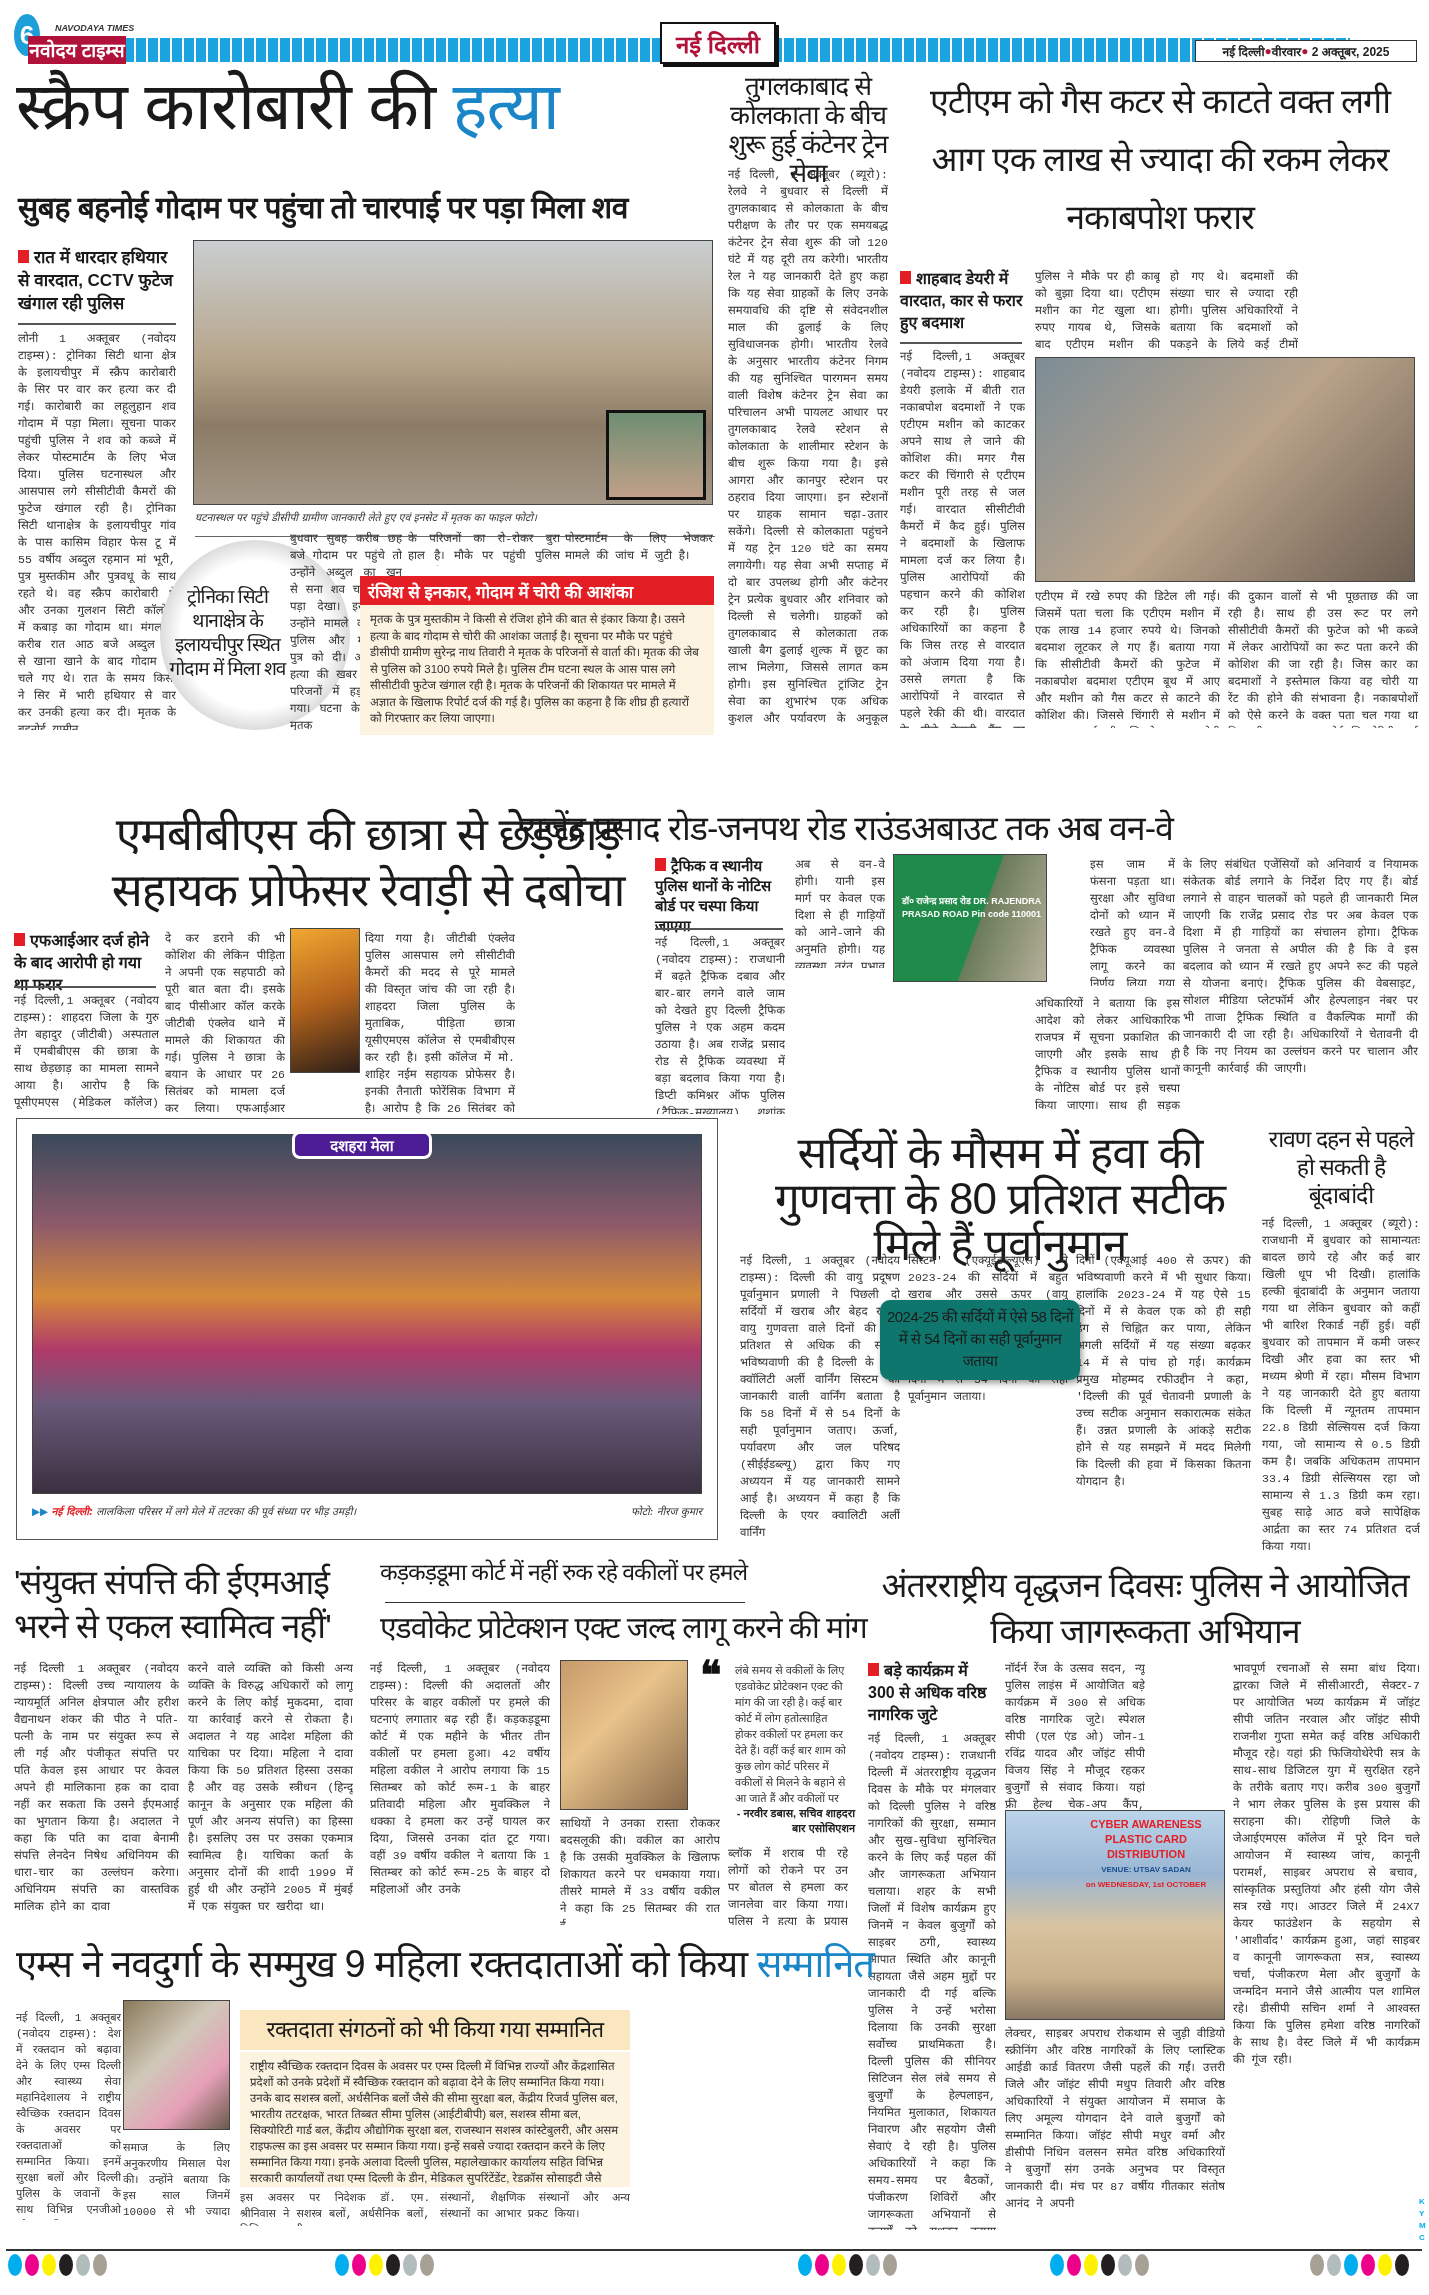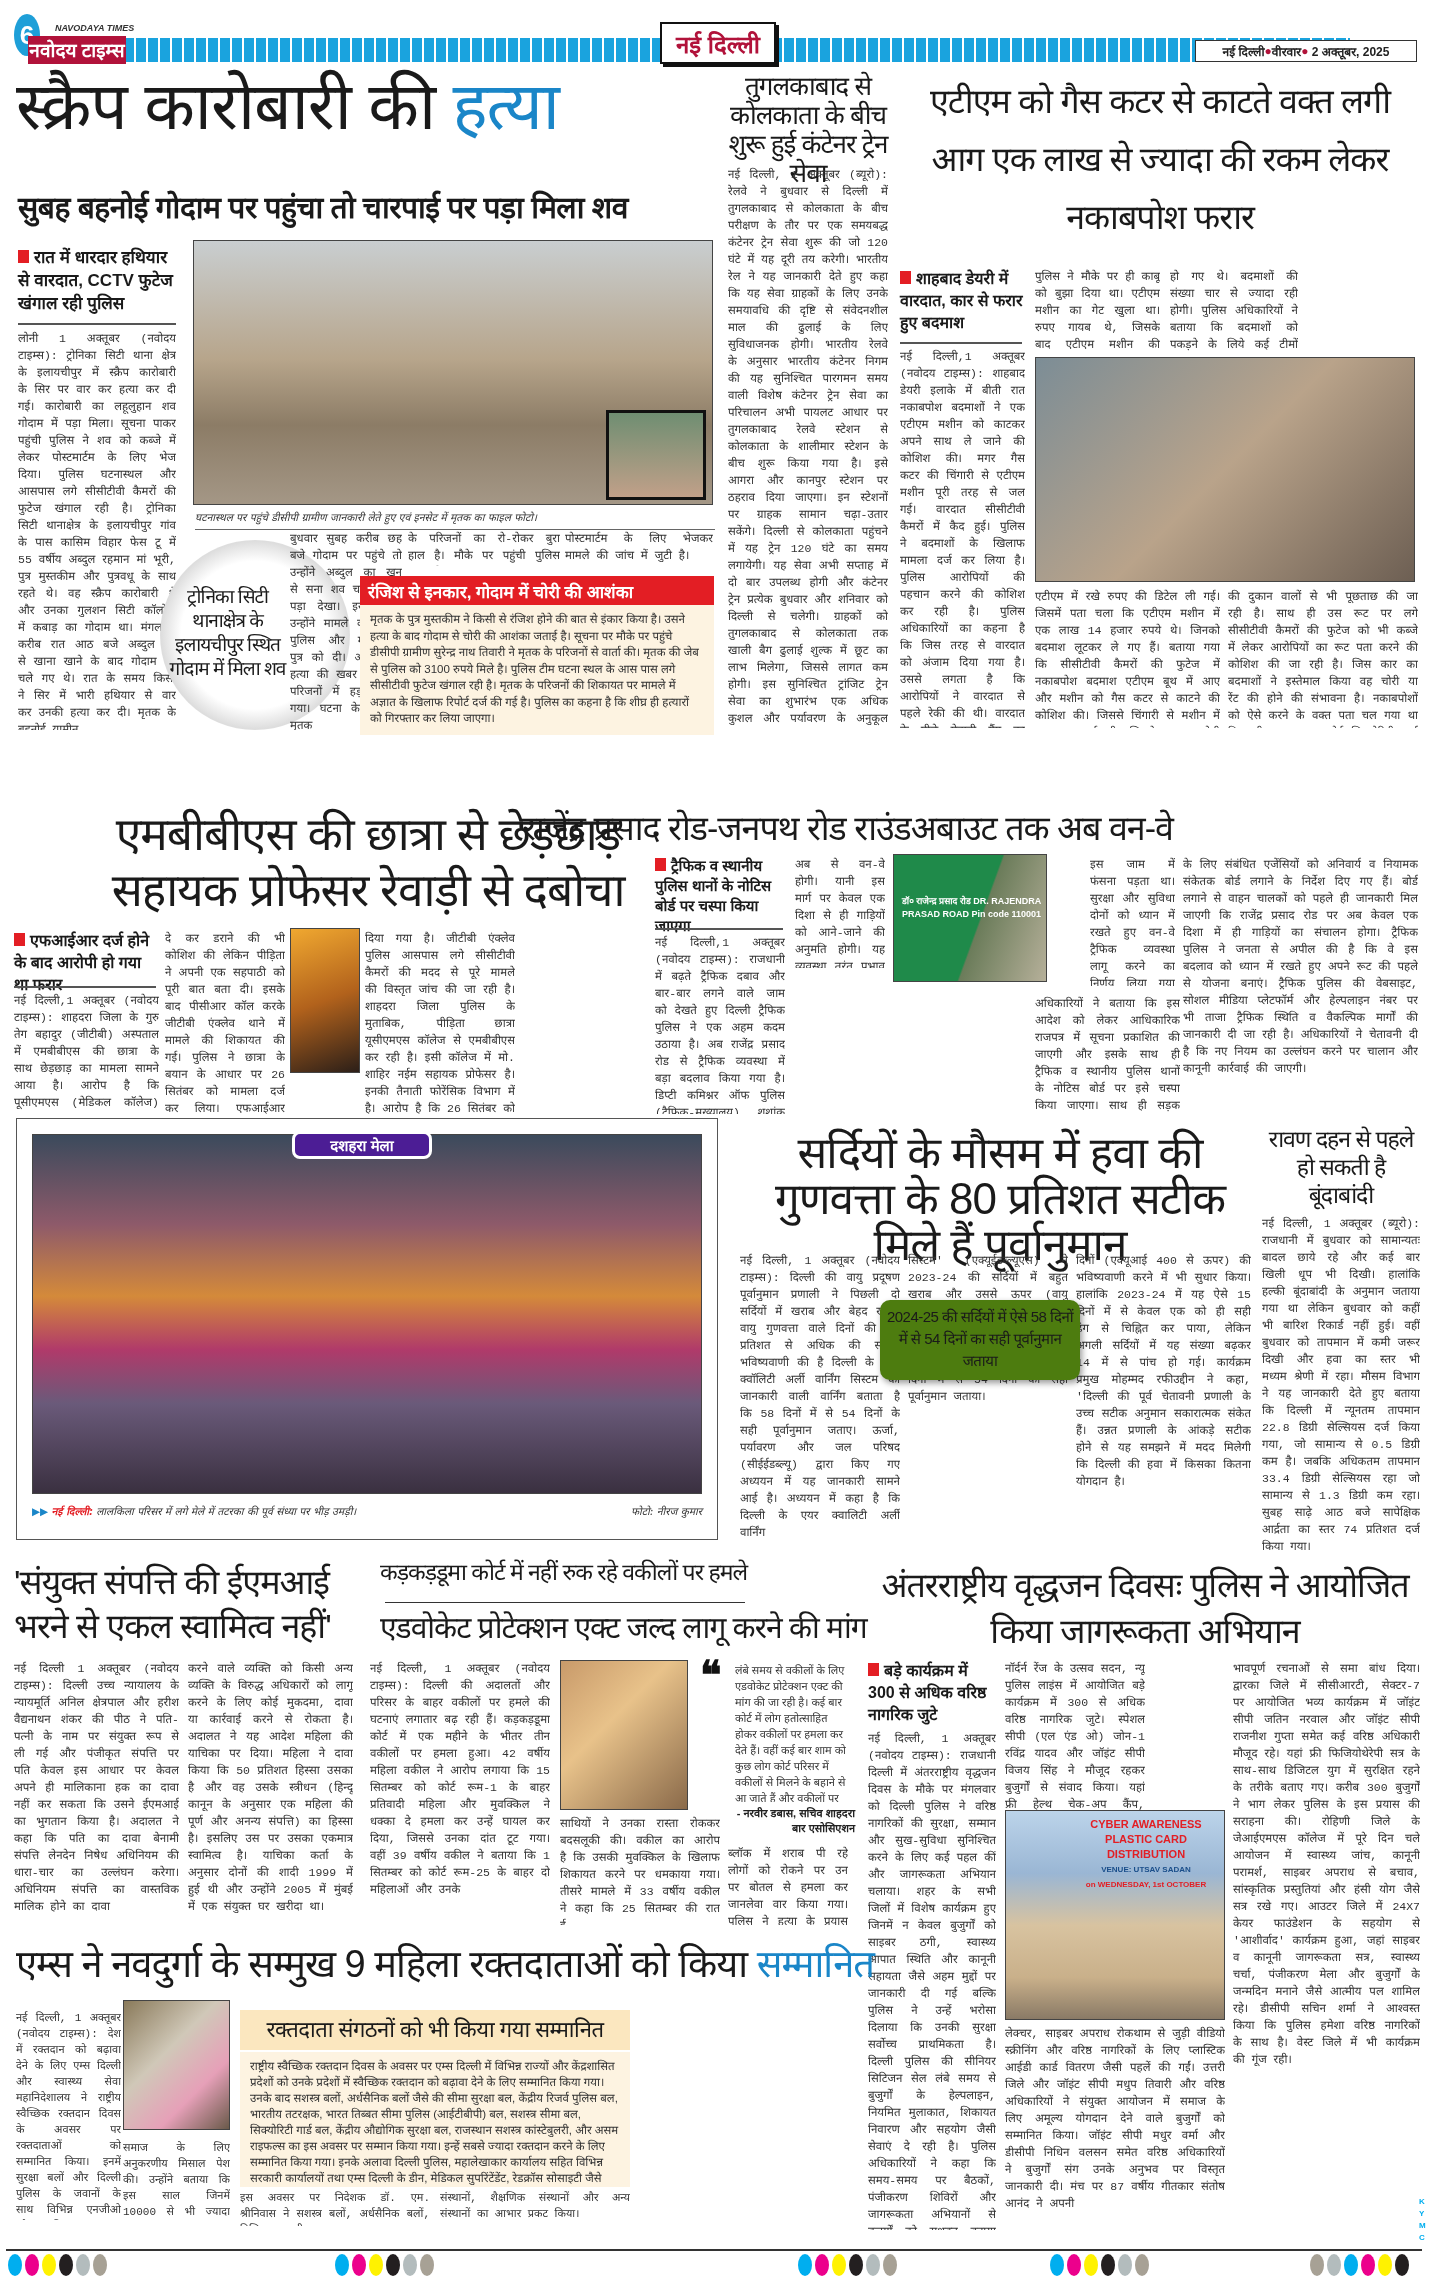--- a/index.html
+++ b/index.html
@@ -40,21 +40,21 @@
 <div class="abs hl" style="left:16px;top:72px;width:690px;font-size:66px;white-space:nowrap">
   <span>स्क्रैप कारोबारी की</span> <span style="color:#1a86c8">हत्या</span>
 </div>
 <div class="abs hl" style="left:18px;top:192px;width:690px;font-size:30px;font-weight:700;letter-spacing:-0.5px;white-space:nowrap">सुबह बहनोई गोदाम पर पहुंचा तो चारपाई पर पड़ा मिला शव</div>
 <div class="abs sub" style="left:18px;top:246px;width:160px;font-size:17px;line-height:23px"><span class="sq"></span><span>रात में धारदार हथियार से वारदात, CCTV फुटेज खंगाल रही पुलिस</span></div>
 <div class="abs rule" style="left:18px;top:323px;width:158px"></div>
 <div class="abs body-text" style="left:18px;top:330px;width:158px;height:400px">लोनी 1 अक्तूबर (नवोदय टाइम्स): ट्रोनिका सिटी थाना क्षेत्र के इलायचीपुर में स्क्रैप कारोबारी के सिर पर वार कर हत्या कर दी गई। कारोबारी का लहूलुहान शव गोदाम में पड़ा मिला। सूचना पाकर पहुंची पुलिस ने शव को कब्जे में लेकर पोस्टमार्टम के लिए भेज दिया। पुलिस घटनास्थल और आसपास लगे सीसीटीवी कैमरों की फुटेज खंगाल रही है। ट्रोनिका सिटी थानाक्षेत्र के इलायचीपुर गांव के पास कासिम विहार फेस टू में 55 वर्षीय अब्दुल रहमान मां भूरी, पुत्र मुस्तकीम और पुत्रवधू के साथ रहते थे। वह स्क्रैप कारोबारी थे और उनका गुलशन सिटी कॉलोनी में कबाड़ का गोदाम था। मंगलवार करीब रात आठ बजे अब्दुल घर से खाना खाने के बाद गोदाम पर चले गए थे। रात के समय किसी ने सिर में भारी हथियार से वार कर उनकी हत्या कर दी। मृतक के बहनोई यामीन</div>
 <div class="abs photo" style="left:193px;top:240px;width:520px;height:265px;background:linear-gradient(180deg,#c9ced0 0%,#b7a58b 45%,#8c7c66 70%,#a49786 100%)">
   <div class="abs" style="right:6px;bottom:4px;width:100px;height:90px;border:3px solid #111;background:linear-gradient(#6f8e72,#c1a089)"></div>
 </div>
-<div class="abs caption" style="left:195px;top:510px;width:520px;border-bottom:1px solid #666;padding-bottom:5px">घटनास्थल पर पहुंचे डीसीपी ग्रामीण जानकारी लेते हुए एवं इनसेट में मृतक का फाइल फोटो।</div>
+<div class="abs caption" style="left:195px;top:510px;width:520px;border-bottom:1px solid #666;padding-bottom:12px">घटनास्थल पर पहुंचे डीसीपी ग्रामीण जानकारी लेते हुए एवं इनसेट में मृतक का फाइल फोटो।</div>
 <div class="abs" style="left:160px;top:540px;width:190px;height:190px;border-radius:50%;background:radial-gradient(circle,#fff 55%,#ddd 70%,#fff 80%)"></div>
 <div class="abs hl" style="left:165px;top:585px;width:125px;font-size:19px;text-align:center;line-height:24px">ट्रोनिका सिटी थानाक्षेत्र के इलायचीपुर स्थित गोदाम में मिला शव</div>
 <div class="abs body-text" style="left:290px;top:530px;width:112px;height:200px">बुधवार सुबह करीब छह बजे गोदाम पर पहुंचे तो उन्होंने अब्दुल का खून से सना शव चारपाई पर पड़ा देखा। इसके बाद उन्होंने मामले की सूचना पुलिस और मृतक के पुत्र को दी। अब्दुल की हत्या की खबर सुनते ही परिजनों में हड़कंप मच गया। घटना के बाद से मृतक</div>
 <div class="abs body-text" style="left:408px;top:530px;width:152px;height:36px">के परिजनों का रो-रोकर बुरा हाल है। मौके पर पहुंची पुलिस शव को</div>
 <div class="abs body-text" style="left:565px;top:530px;width:148px;height:36px">पोस्टमार्टम के लिए भेजकर मामले की जांच में जुटी है।</div>
 <div class="abs box-head" style="left:360px;top:576px;width:354px;font-size:17px">रंजिश से इनकार, गोदाम में चोरी की आशंका</div>
 <div class="abs box-body" style="left:360px;top:605px;width:354px;height:130px;font-size:11.5px;line-height:16.5px;overflow:hidden">मृतक के पुत्र मुस्तकीम ने किसी से रंजिश होने की बात से इंकार किया है। उसने हत्या के बाद गोदाम से चोरी की आशंका जताई है। सूचना पर मौके पर पहुंचे डीसीपी ग्रामीण सुरेन्द्र नाथ तिवारी ने मृतक के परिजनों से वार्ता की। मृतक की जेब से पुलिस को 3100 रुपये मिले है। पुलिस टीम घटना स्थल के आस पास लगे सीसीटीवी फुटेज खंगाल रही है। मृतक के परिजनों की शिकायत पर मामले में अज्ञात के खिलाफ रिपोर्ट दर्ज की गई है। पुलिस का कहना है कि शीघ्र ही हत्यारों को गिरफ्तार कर लिया जाएगा।</div>
 
 <div class="abs hl" style="left:728px;top:72px;width:160px;font-size:26px;text-align:center;line-height:29px">तुगलकाबाद से कोलकाता के बीच शुरू हुई कंटेनर ट्रेन सेवा</div>
 <div class="abs body-text" style="left:728px;top:166px;width:160px;height:560px">नई दिल्ली, 1 अक्तूबर (ब्यूरो): रेलवे ने बुधवार से दिल्ली में तुगलकाबाद से कोलकाता के बीच परीक्षण के तौर पर एक समयबद्ध कंटेनर ट्रेन सेवा शुरू की जो 120 घंटे में यह दूरी तय करेगी। भारतीय रेल ने यह जानकारी देते हुए कहा कि यह सेवा ग्राहकों के लिए उनके समयावधि की दृष्टि से संवेदनशील माल की ढुलाई के लिए सुविधाजनक होगी। भारतीय रेलवे के अनुसार भारतीय कंटेनर निगम की यह सुनिश्चित पारगमन समय वाली विशेष कंटेनर ट्रेन सेवा का परिचालन अभी पायलट आधार पर तुगलकाबाद रेलवे स्टेशन से कोलकाता के शालीमार स्टेशन के बीच शुरू किया गया है। इसे आगरा और कानपुर स्टेशन पर ठहराव दिया जाएगा। इन स्टेशनों पर ग्राहक सामान चढ़ा-उतार सकेंगे। दिल्ली से कोलकाता पहुंचने में यह ट्रेन 120 घंटे का समय लगायेगी। यह सेवा अभी सप्ताह में दो बार उपलब्ध होगी और कंटेनर ट्रेन प्रत्येक बुधवार और शनिवार को दिल्ली से चलेगी। ग्राहकों को तुगलकाबाद से कोलकाता तक खाली बैग ढुलाई शुल्क में छूट का लाभ मिलेगा, जिससे लागत कम होगी। इस सुनिश्चित ट्रांजिट ट्रेन सेवा का शुभारंभ एक अधिक कुशल और पर्यावरण के अनुकूल एवं ग्राहक पारिस्थितिकी तंत्र की दिशा में एक परिवर्तनकारी कदम होगा।</div>
@@ -97,21 +97,21 @@
   <div style="display:flex;justify-content:space-between;margin-top:10px">
     <div class="caption"><span style="color:#1a86c8;font-style:normal">▶▶</span> <span style="color:#e31e24;font-weight:700">नई दिल्ली:</span> <span>लालकिला परिसर में लगे मेले में तटरका की पूर्व संध्या पर भीड़ उमड़ी।</span></div>
     <div class="caption">फोटो: नीरज कुमार</div>
   </div>
 </div>
 
 <div class="abs hl" style="left:740px;top:1130px;width:520px;font-size:44px;text-align:center;line-height:46px">सर्दियों के मौसम में हवा की गुणवत्ता के 80 प्रतिशत सटीक मिले हैं पूर्वानुमान</div>
 <div class="abs body-text" style="left:740px;top:1252px;width:160px;height:300px">नई दिल्ली, 1 अक्तूबर (नवोदय टाइम्स): दिल्ली की वायु प्रदूषण पूर्वानुमान प्रणाली ने पिछली दो सर्दियों में खराब और बेहद खराब वायु गुणवत्ता वाले दिनों की 80 प्रतिशत से अधिक की सटीक भविष्यवाणी की है दिल्ली के एयर क्वॉलिटी अर्ली वार्निंग सिस्टम की जानकारी वाली वार्निंग बताता है कि 58 दिनों में से 54 दिनों के सही पूर्वानुमान जताए। ऊर्जा, पर्यावरण और जल परिषद (सीईईडब्ल्यू) द्वारा किए गए अध्ययन में यह जानकारी सामने आई है। अध्ययन में कहा है कि दिल्ली के एयर क्वालिटी अर्ली वार्निंग</div>
 <div class="abs body-text" style="left:908px;top:1252px;width:160px;height:300px;padding-top:0"><span>सिस्टम' (एक्यूईडब्ल्यूएस) ने 2023-24 की सर्दियों में बहुत खराब और उससे ऊपर (वायु गुणवत्ता सूचकांक 300 से अधिक) 92 में से 83 दिन का सफलतापूर्वक पूर्वानुमान लगाया और 2024-25 के सर्दियों में ऐसे 58 दिनों में से 54 दिनों का सही पूर्वानुमान जताया।</span></div>
 <div class="abs body-text" style="left:1076px;top:1252px;width:175px;height:300px">दिनों (एक्यूआई 400 से ऊपर) की भविष्यवाणी करने में भी सुधार किया। हालांकि 2023-24 में यह ऐसे 15 दिनों में से केवल एक को ही सही ढंग से चिह्नित कर पाया, लेकिन अगली सर्दियों में यह संख्या बढ़कर 14 में से पांच हो गई। कार्यक्रम प्रमुख मोहम्मद रफीउद्दीन ने कहा, 'दिल्ली की पूर्व चेतावनी प्रणाली के उच्च सटीक अनुमान सकारात्मक संकेत हैं। उन्नत प्रणाली के आंकड़े सटीक होने से यह समझने में मदद मिलेगी कि दिल्ली की हवा में किसका कितना योगदान है।</div>
-<div class="abs hl" style="left:880px;top:1300px;width:200px;height:80px;background:#4d7c0f;border-radius:10px;box-shadow:2px 3px 6px rgba(0,0,0,.4);font-size:15px;text-align:center;line-height:22px;padding:6px;color:#1a1a1a;letter-spacing:-0.5px">2024-25 की सर्दियों में ऐसे 58 दिनों में से 54 दिनों का सही पूर्वानुमान जताया</div>
+<div class="abs hl" style="left:880px;top:1300px;width:200px;height:80px;background:#0f766e;border-radius:10px;box-shadow:2px 3px 6px rgba(0,0,0,.4);font-size:15px;text-align:center;line-height:22px;padding:6px;color:#1a1a1a;letter-spacing:-0.5px">2024-25 की सर्दियों में ऐसे 58 दिनों में से 54 दिनों का सही पूर्वानुमान जताया</div>
 
 <div class="abs hl" style="left:1262px;top:1125px;width:158px;font-size:23px;text-align:center;line-height:28px">रावण दहन से पहले हो सकती है बूंदाबांदी</div>
 <div class="abs body-text" style="left:1262px;top:1215px;width:158px;height:340px">नई दिल्ली, 1 अक्तूबर (ब्यूरो): राजधानी में बुधवार को सामान्यतः बादल छाये रहे और कई बार खिली धूप भी दिखी। हालांकि हल्की बूंदाबांदी के अनुमान जताया गया था लेकिन बुधवार को कहीं भी बारिश रिकार्ड नहीं हुई। वहीं बुधवार को तापमान में कमी जरूर दिखी और हवा का स्तर भी मध्यम श्रेणी में रहा। मौसम विभाग ने यह जानकारी देते हुए बताया कि दिल्ली में न्यूनतम तापमान 22.8 डिग्री सेल्सियस दर्ज किया गया, जो सामान्य से 0.5 डिग्री कम है। जबकि अधिकतम तापमान 33.4 डिग्री सेल्सियस रहा जो सामान्य से 1.3 डिग्री कम रहा। सुबह साढ़े आठ बजे सापेक्षिक आर्द्रता का स्तर 74 प्रतिशत दर्ज किया गया।</div>
 
 <div class="abs hl" style="left:14px;top:1560px;width:340px;font-size:34px;line-height:44px">'संयुक्त संपत्ति की ईएमआई भरने से एकल स्वामित्व नहीं'</div>
 <div class="abs body-text" style="left:14px;top:1660px;width:165px;height:270px">नई दिल्ली 1 अक्तूबर (नवोदय टाइम्स): दिल्ली उच्च न्यायालय के न्यायमूर्ति अनिल क्षेत्रपाल और हरीश वैद्यनाथन शंकर की पीठ ने पति-पत्नी के नाम पर संयुक्त रूप से ली गई और पंजीकृत संपत्ति पर पति केवल इस आधार पर केवल अपने ही मालिकाना हक का दावा नहीं कर सकता कि उसने ईएमआई का भुगतान किया है। अदालत ने कहा कि पति का दावा बेनामी संपत्ति लेनदेन निषेध अधिनियम की धारा-चार का उल्लंघन करेगा। अधिनियम संपत्ति का वास्तविक मालिक होने का दावा</div>
 <div class="abs body-text" style="left:188px;top:1660px;width:165px;height:270px">करने वाले व्यक्ति को किसी अन्य व्यक्ति के विरुद्ध अधिकारों को लागू करने के लिए कोई मुकदमा, दावा या कार्रवाई करने से रोकता है। अदालत ने यह आदेश महिला की याचिका पर दिया। महिला ने दावा किया कि 50 प्रतिशत हिस्सा उसका है और वह उसके स्त्रीधन (हिन्दू कानून के अनुसार एक महिला की पूर्ण और अनन्य संपत्ति) का हिस्सा है। इसलिए उस पर उसका एकमात्र स्वामित्व है। याचिका कर्ता के अनुसार दोनों की शादी 1999 में हुई थी और उन्होंने 2005 में मुंबई में एक संयुक्त घर खरीदा था।</div>
 
 <div class="abs hl" style="left:380px;top:1560px;width:360px;font-size:23px;text-align:center;white-space:nowrap">कड़कड़डूमा कोर्ट में नहीं रुक रहे वकीलों पर हमले</div>
 <div class="abs" style="left:385px;top:1602px;width:360px;border-bottom:1px solid #333"></div>

